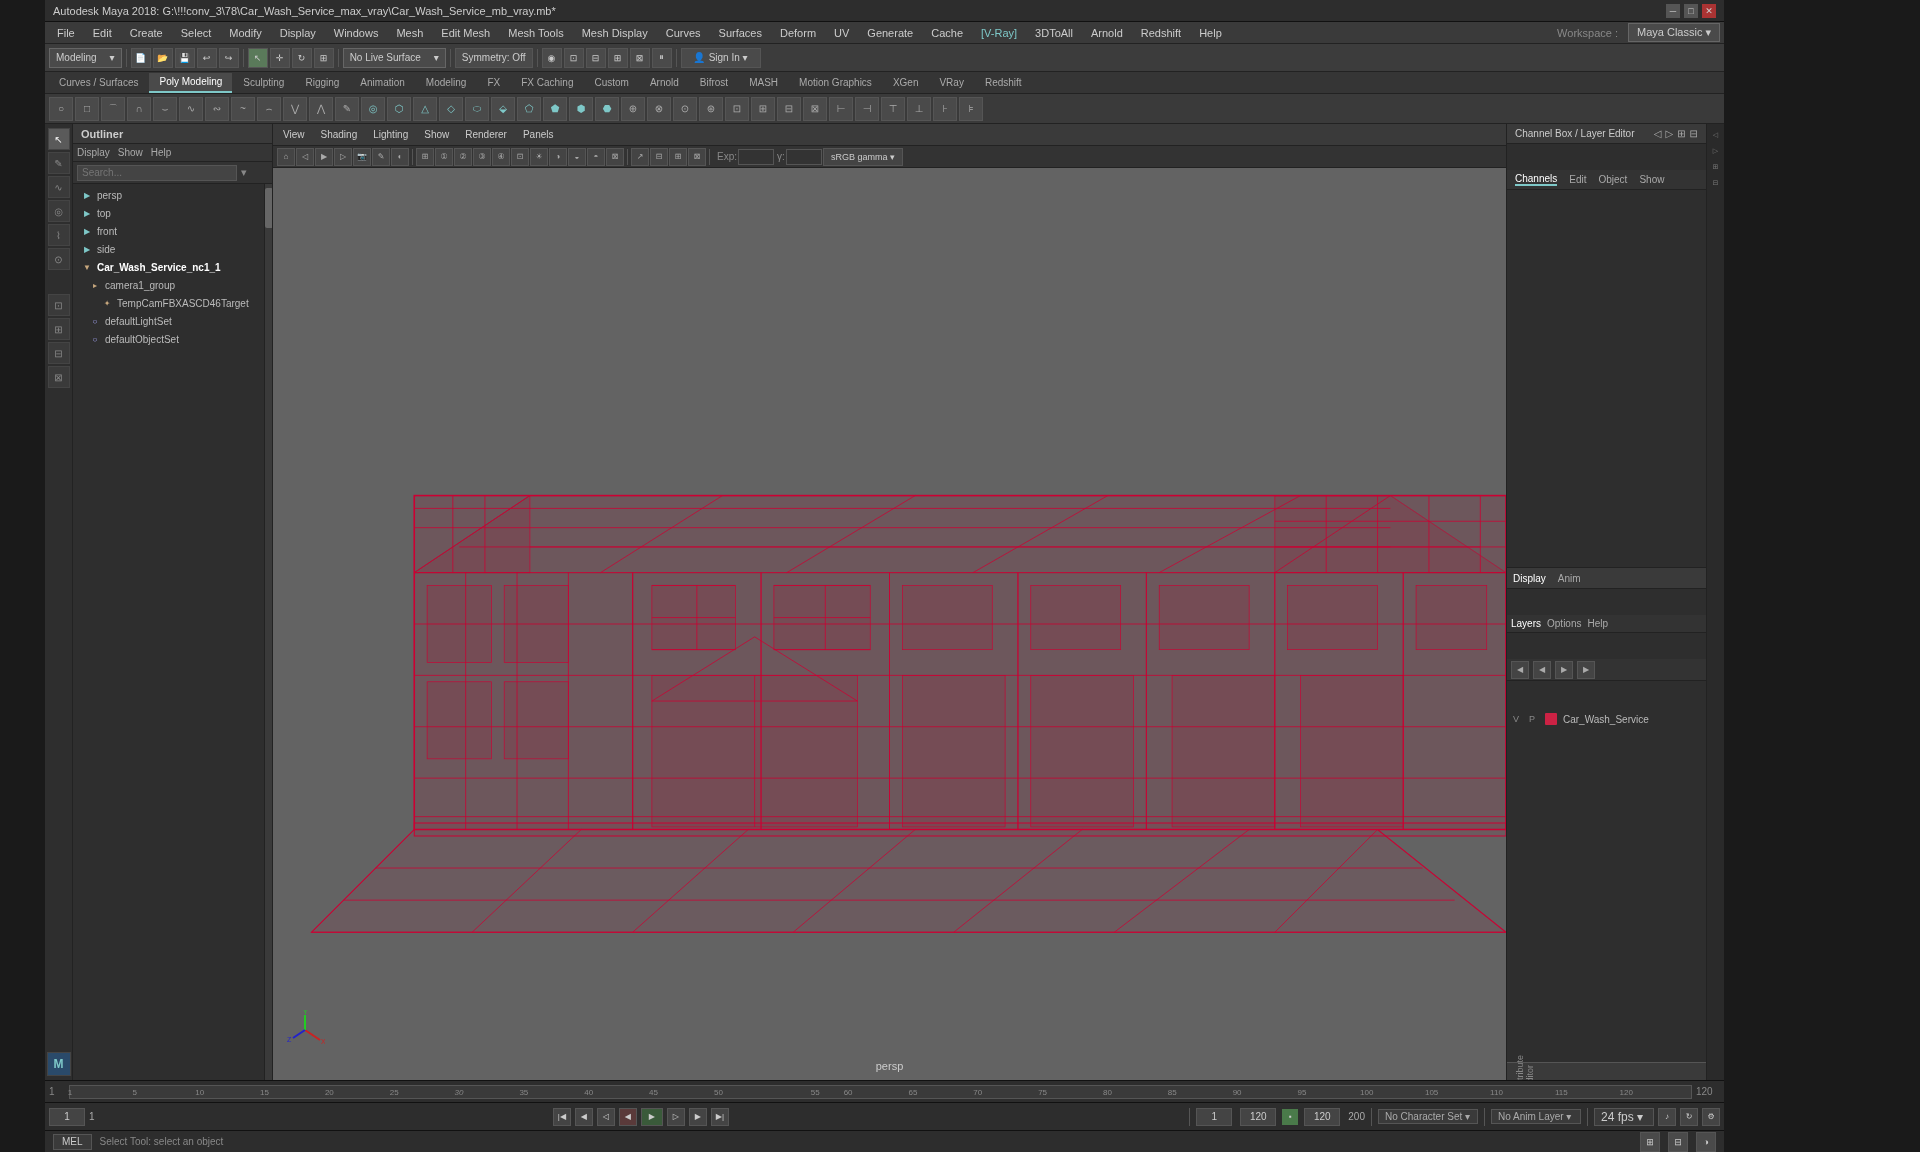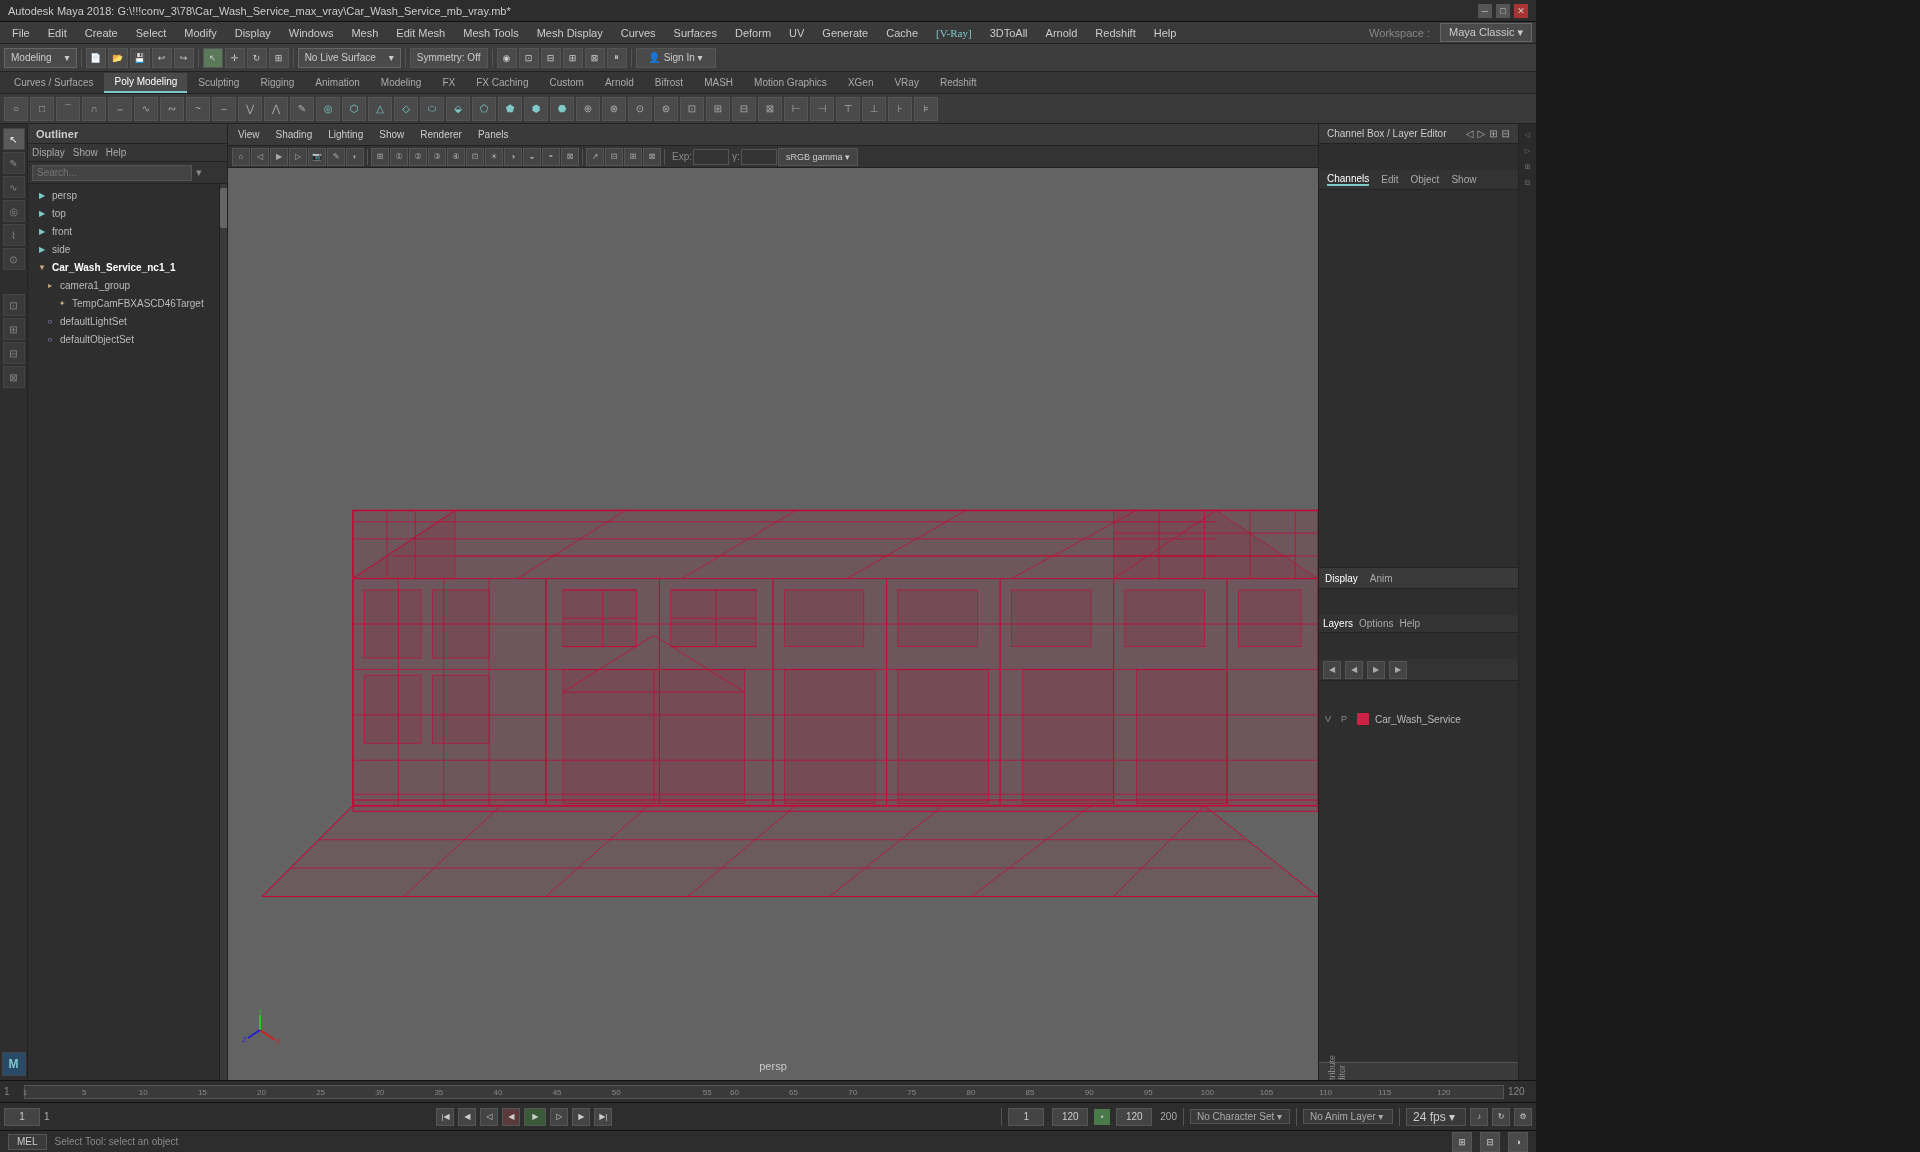--- a/index.html
+++ b/index.html
@@ -55,21 +55,21 @@
       gap: 2px;
       border-bottom: 1px solid #222;
     }
     .menu-item {
       padding: 2px 8px;
       font-size: 11px;
       color: #ccc;
       cursor: pointer;
       white-space: nowrap;
     }
-    .menu-item.highlight { color: #7ec8c8; font-family: Liberation Serif, serif; }
+    .menu-item.highlight { color: #7ec8c8; }
 
     
     #toolbar {
       height: 28px;
       background: #3c3c3c;
       display: flex;
       align-items: center;
       padding: 0 4px;
       gap: 2px;
       border-bottom: 1px solid #222;
@@ -556,21 +556,22 @@
       font-size: 9px;
       color: #777;
       cursor: pointer;
     }
 
     
     #wrapper {
       display: flex;
       flex-direction: column;
       height: 1152px;
-      width: 1536px;
+      width: 1724px;
+      padding-left: 45px;
     }
 
     #content-row {
       flex: 1;
       display: flex;
       overflow: hidden;
     }
 
     #viewport-with-right {
       flex: 1;

